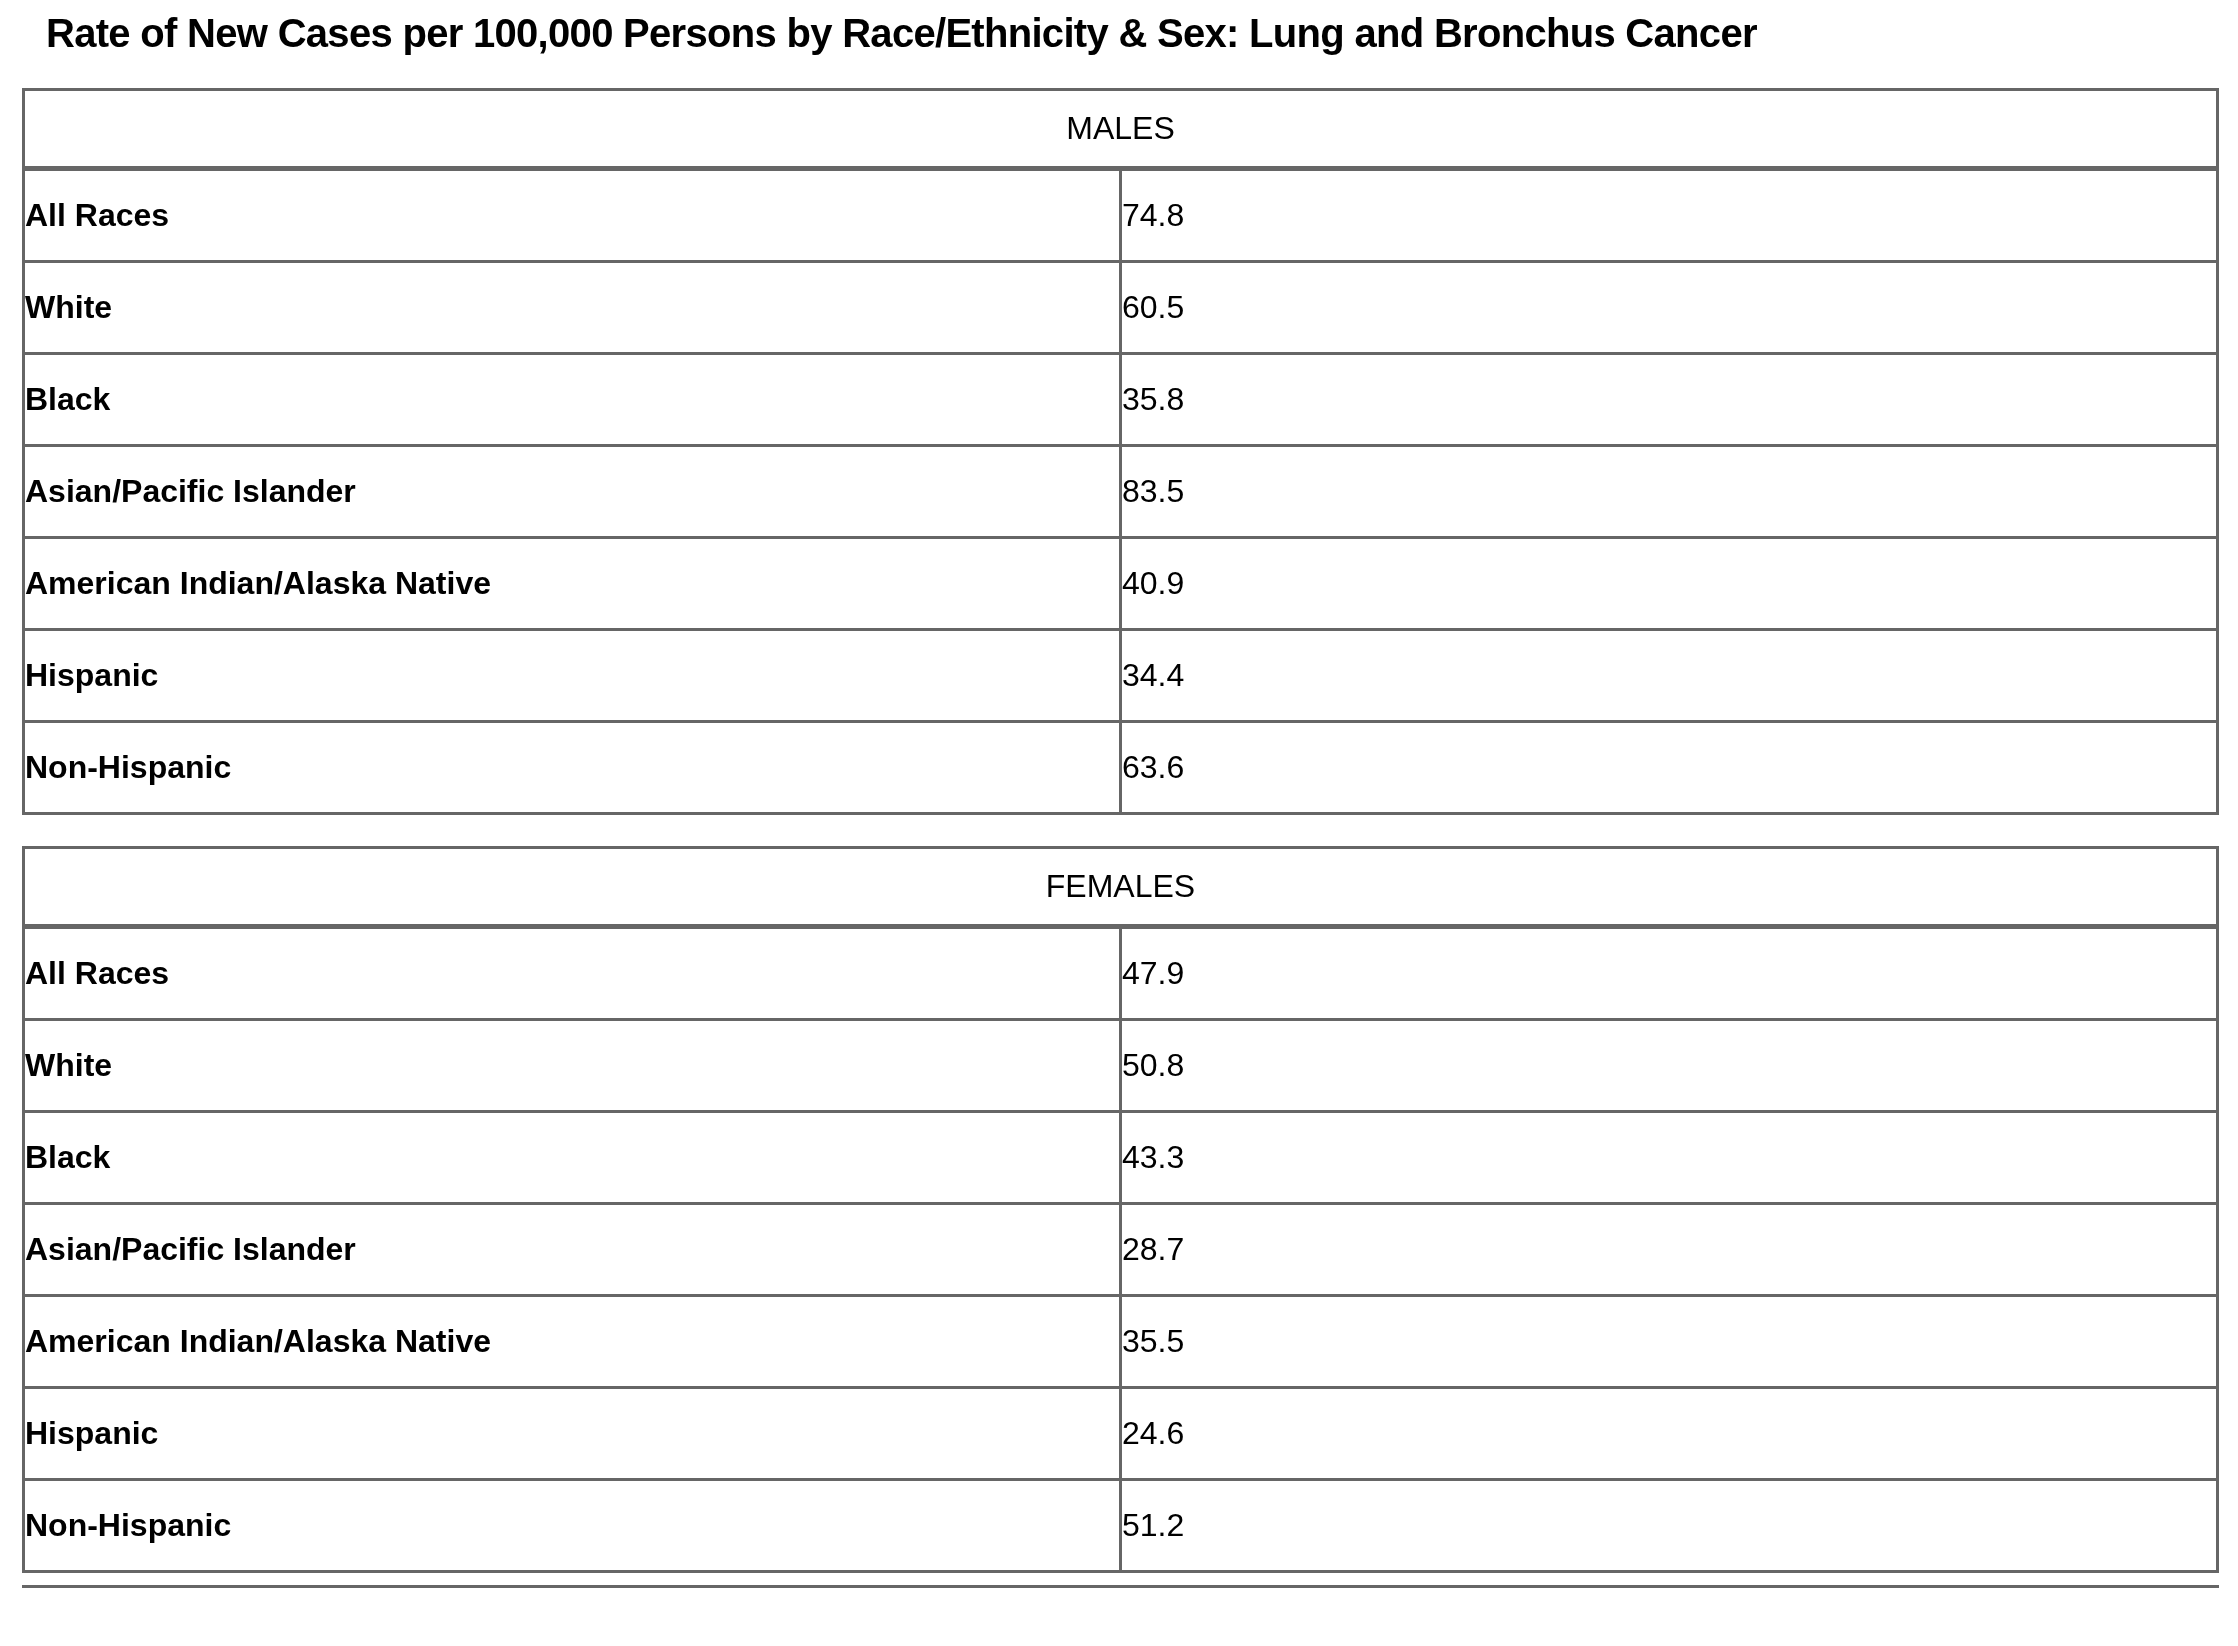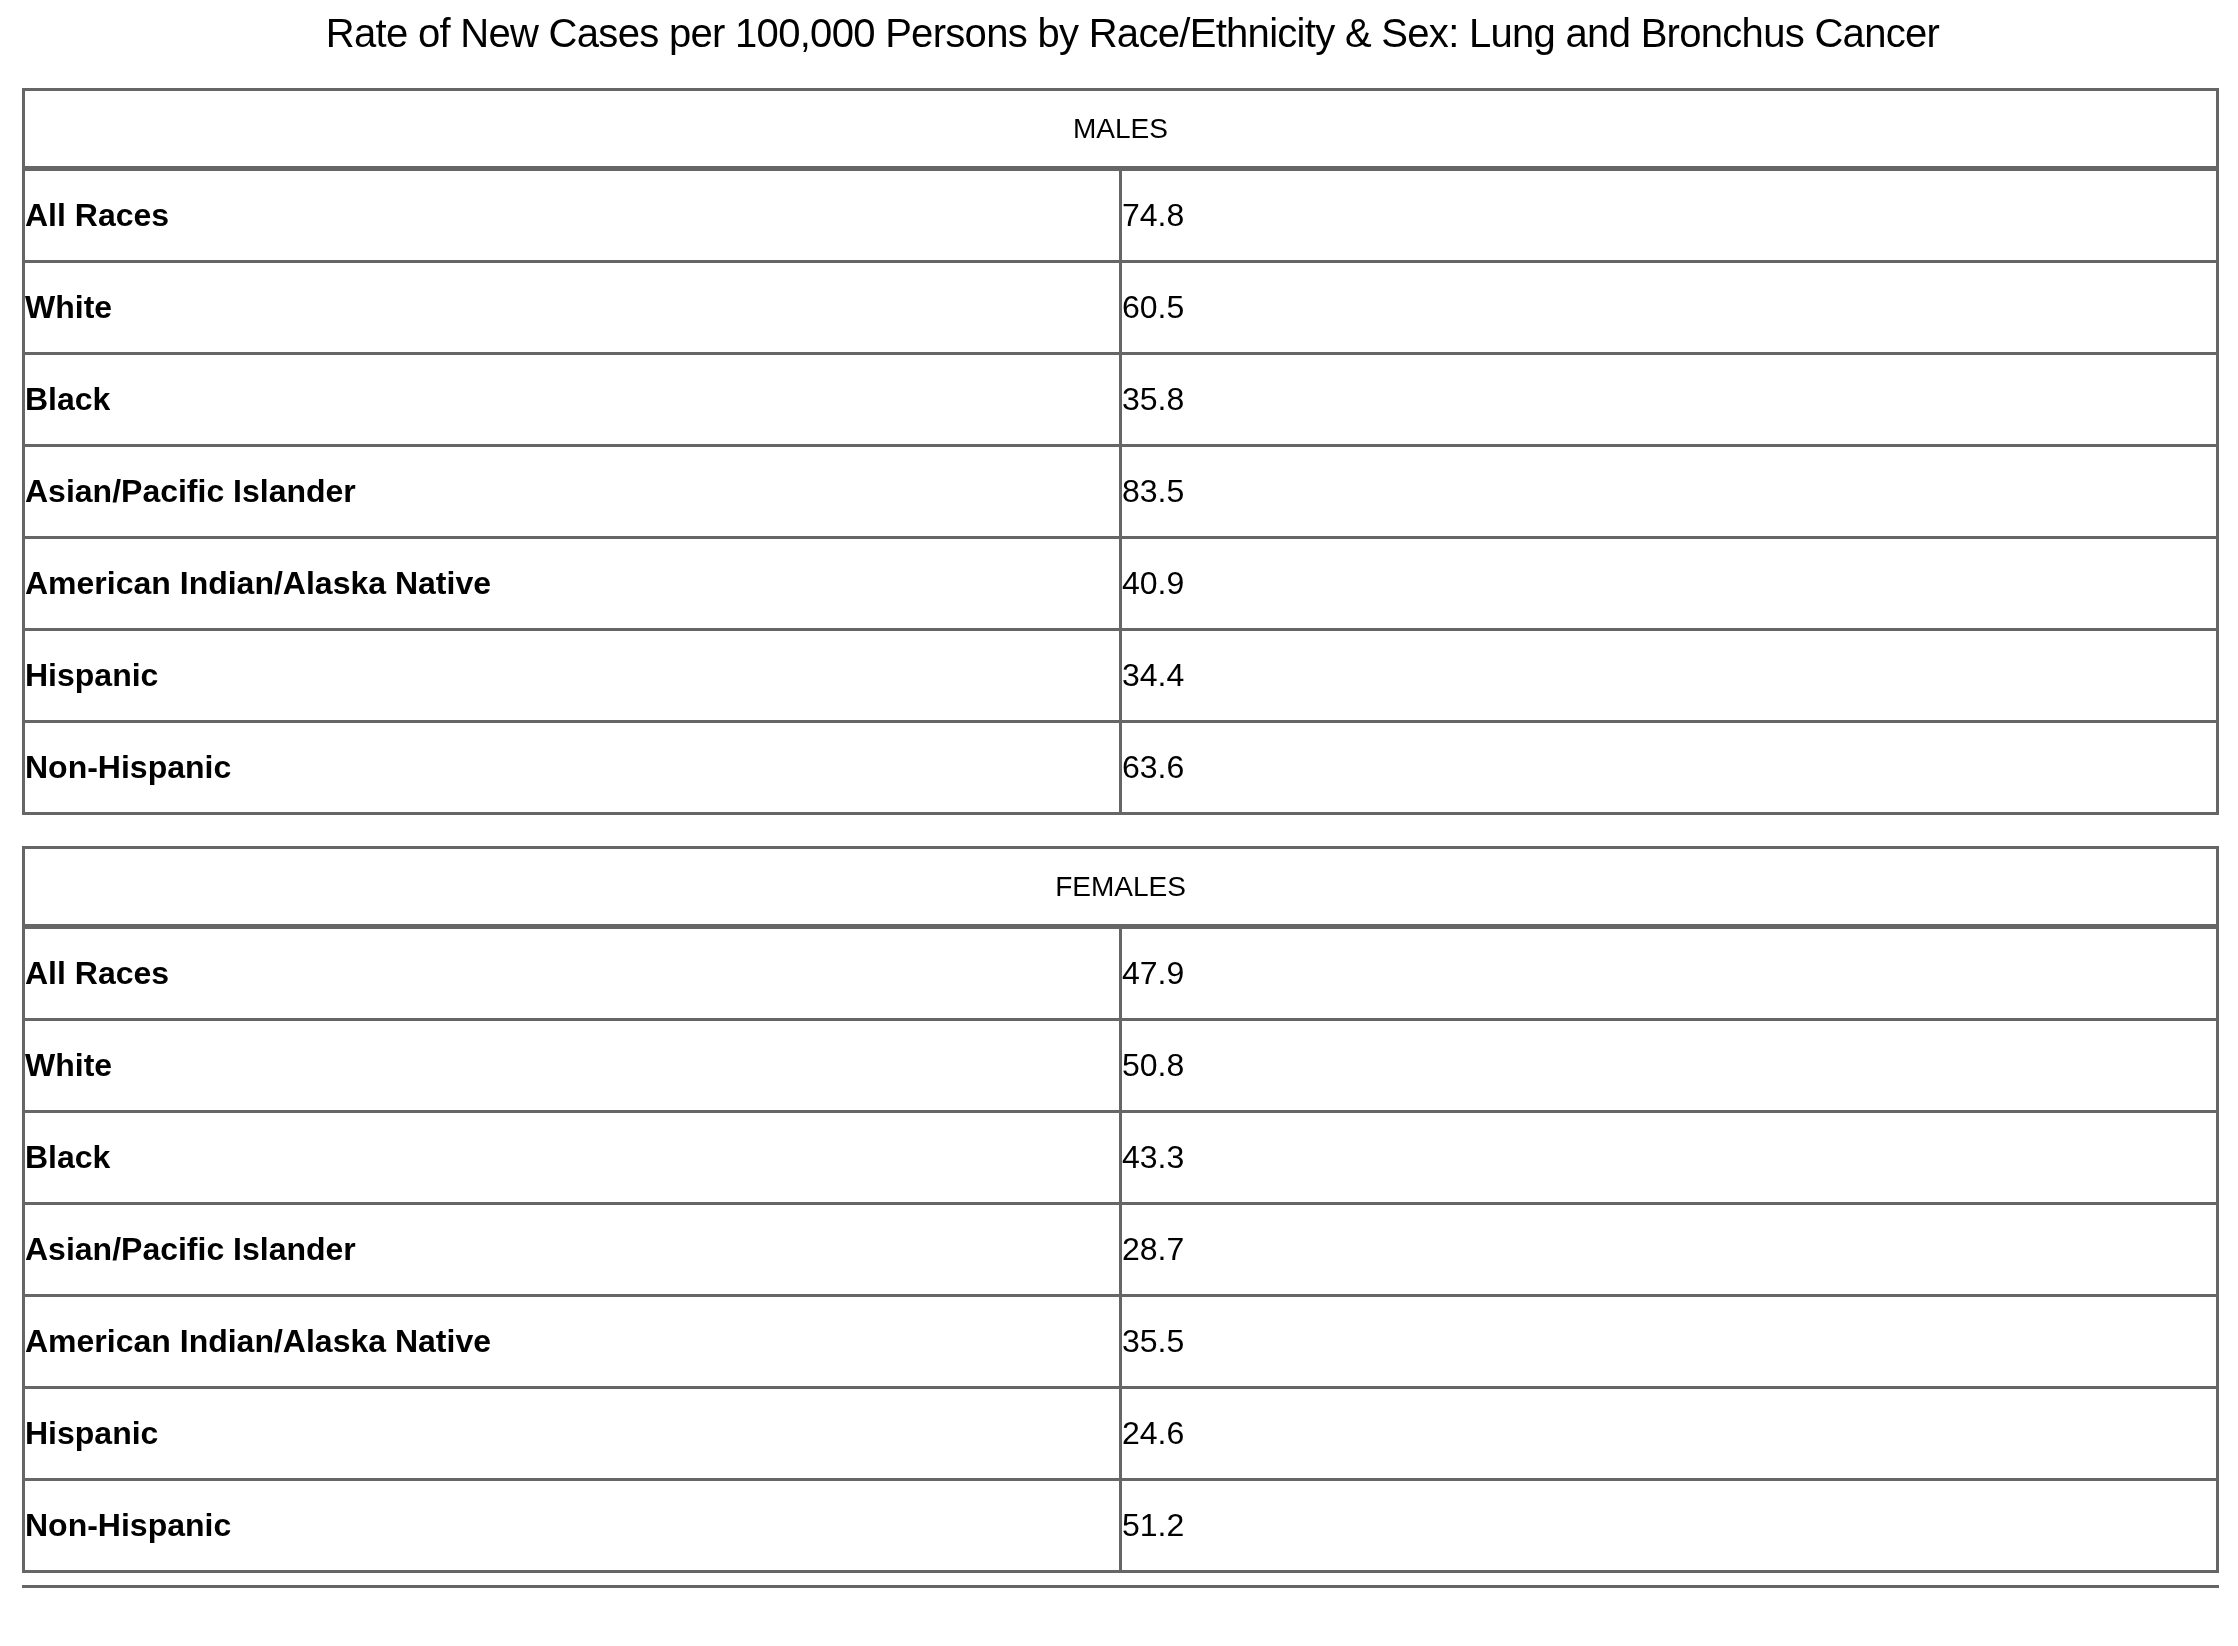--- a/index.html
+++ b/index.html
@@ -14,38 +14,37 @@
     color: #000000;
     -webkit-font-smoothing: antialiased;
   }
   .page {
     padding: 9.4px 20px 0 22px;
   }
   h1.page-title {
     margin: 0 0 0 24px;
     font-size: 40px;
     line-height: 1.2;
-    font-weight: 400;
+    font-weight: 700;
     letter-spacing: -0.7px;
     white-space: nowrap;
-    text-align: center;
   }
   table.stats-table {
     width: 100%;
     border-collapse: collapse;
     table-layout: fixed;
     margin-top: 31px;
     border: 3.3px solid #666666;
     background: #ffffff;
   }
   table.stats-table.second {
   }
   table.stats-table th.section-header {
     font-weight: 400;
-    font-size: 28px;
+    font-size: 32px;
     text-align: center;
     height: 75px;
     padding: 0;
     border-bottom: 5.3px solid #666666;
   }
   table.stats-table td {
     font-size: 32px;
     height: 89px;
     padding: 0;
     border-top: 3.3px solid #666666;

